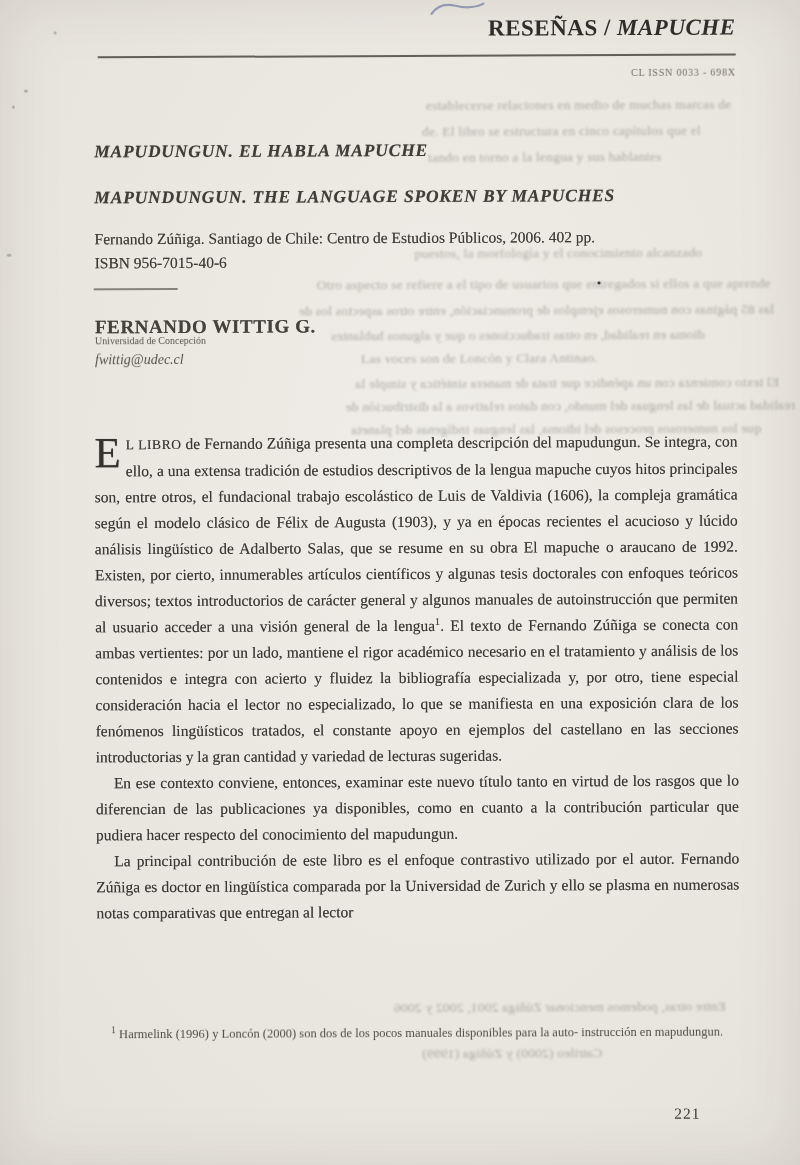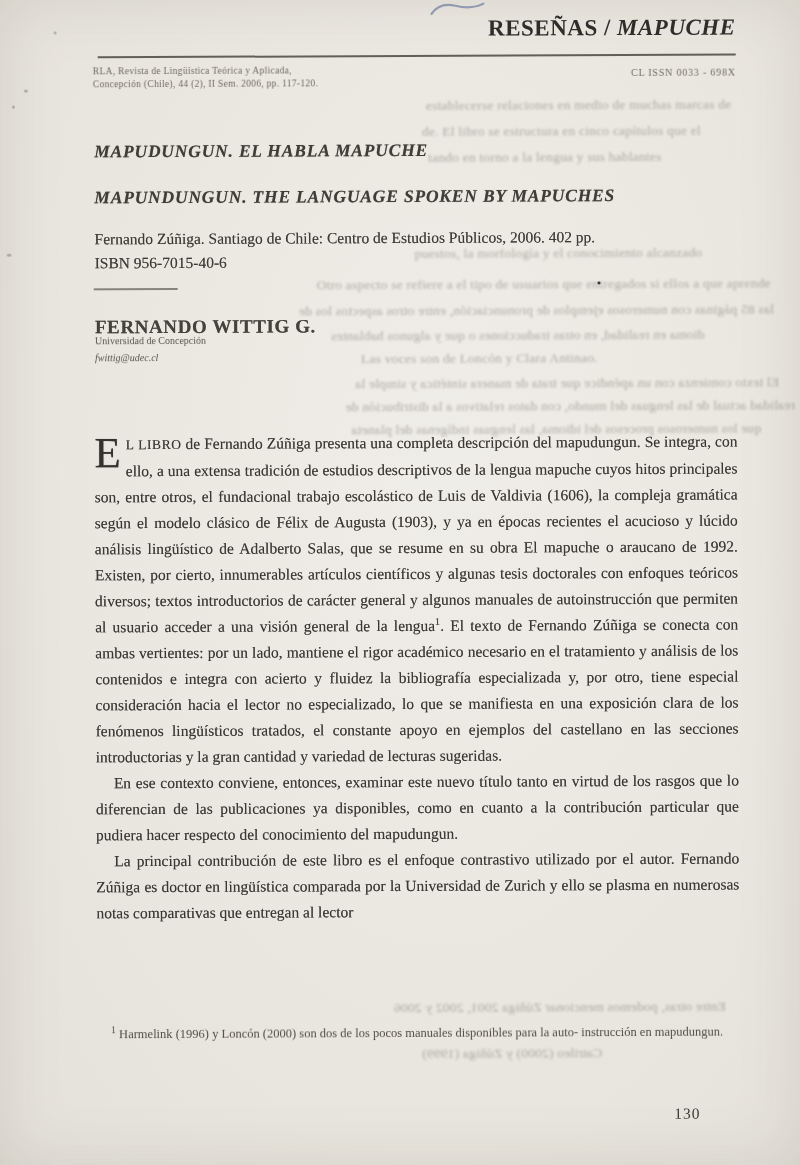--- a/index.html
+++ b/index.html
@@ -30,21 +30,21 @@
   .citation{position:absolute;left:96px;width:648px;font-size:15.5px;color:#3e3b35;
     text-shadow:0 0 0.6px rgba(62,59,53,.6);line-height:24px;}
   .cit1{top:226px;}
   .cit2{top:250px;}
   .small-rule{position:absolute;top:287px;left:95px;width:84px;height:2px;background:#5c5952;opacity:.7;filter:blur(0.3px);}
   .sep-bullet{position:absolute;top:276px;left:598px;font-size:13px;color:#3b3833;}
   
   .reviewer-name{position:absolute;top:315px;left:96px;font-size:19px;font-weight:bold;
     letter-spacing:0.6px;color:#45423c;text-shadow:0 0 0.5px rgba(69,66,60,.6);}
   .reviewer-affil{position:absolute;top:334px;left:96px;font-size:10px;color:#56534b;filter:blur(0.25px);}
-  .reviewer-email{position:absolute;top:351px;left:96px;font-size:10px;font-style:italic;color:#56534b;filter:blur(0.3px);}
+  .reviewer-email{position:absolute;top:351px;left:96px;font-size:14px;font-style:italic;color:#56534b;filter:blur(0.3px);}
   
   .body-text{position:absolute;top:430px;left:95px;width:643px;font-size:15.5px;line-height:26px;
     text-align:justify;color:#3b3833;text-shadow:0 0 0.6px rgba(59,56,51,.62);}
   .body-text p{margin:0;}
   .body-text p.indent{text-indent:18px;}
   .dropcap{float:left;font-size:43px;line-height:40px;padding:2px 5px 0 0;color:#34322d;
     font-weight:normal;text-shadow:0 0 0.8px rgba(52,50,45,.7);}
   .sc{font-size:13.5px;letter-spacing:0.6px;}
   .it{}
   sup{font-size:10px;line-height:0;}
@@ -90,24 +90,20 @@
     <span class="speck" style="top:104px;left:14px;width:3px;height:3px;"></span>
     <span class="speck" style="top:252px;left:8px;width:5px;height:3px;"></span>
     <span class="speck" style="top:30px;left:56px;width:3px;height:3px;"></span>
 
     <div class="review-header">
       <span>RESEÑAS /</span>
       <span class="it">MAPUCHE</span>
     </div>
     <div class="header-rule"></div>
 
-    <div class="journal-block">
-      <div>RLA, Revista de Lingüística Teórica y Aplicada,</div>
-      <div>Concepción (Chile), 44 (2), II Sem. 2006, pp. 117-120.</div>
-    </div>
     <div class="issn">CL ISSN 0033 - 698X</div>
 
     <div class="book-title bt-es">MAPUDUNGUN. EL HABLA MAPUCHE</div>
     <div class="book-title bt-en">MAPUNDUNGUN. THE LANGUAGE SPOKEN BY MAPUCHES</div>
     <div class="citation cit1">Fernando Zúñiga. Santiago de Chile: Centro de Estudios Públicos, 2006. 402 pp.</div>
     <div class="citation cit2">ISBN 956-7015-40-6</div>
 
     <div class="small-rule"></div>
     <div class="sep-bullet">•</div>
 
@@ -116,16 +112,16 @@
     <div class="reviewer-email">fwittig@udec.cl</div>
 
     <div class="body-text">
       <p><span class="dropcap">E</span><span class="sc">L LIBRO</span><span> de Fernando Zúñiga presenta una completa descripción del mapudungun. Se integra, con ello, a una extensa tradición de estudios descriptivos de la lengua mapuche cuyos hitos principales son, entre otros, el fundacional trabajo escolástico de Luis de Valdivia (1606), la compleja gramática según el modelo clásico de Félix de Augusta (1903), y ya en épocas recientes el acucioso y lúcido análisis lingüístico de Adalberto Salas, que se resume en su obra </span><span class="it">El mapuche o araucano</span><span> de 1992. Existen, por cierto, innumerables artículos científicos y algunas tesis doctorales con enfoques teóricos diversos; textos introductorios de carácter general y algunos manuales de autoinstrucción que permiten al usuario acceder a una visión general de la lengua</span><sup>1</sup><span>. El texto de Fernando Zúñiga se conecta con ambas vertientes: por un lado, mantiene el rigor académico necesario en el tratamiento y análisis de los contenidos e integra con acierto y fluidez la bibliografía especializada y, por otro, tiene especial consideración hacia el lector no especializado, lo que se manifiesta en una exposición clara de los fenómenos lingüísticos tratados, el constante apoyo en ejemplos del castellano en las secciones introductorias y la gran cantidad y variedad de lecturas sugeridas.</span></p>
       <p class="indent">En ese contexto conviene, entonces, examinar este nuevo título tanto en virtud de los rasgos que lo diferencian de las publicaciones ya disponibles, como en cuanto a la contribución particular que pudiera hacer respecto del conocimiento del mapudungun.</p>
       <p class="indent">La principal contribución de este libro es el enfoque contrastivo utilizado por el autor. Fernando Zúñiga es doctor en lingüística comparada por la Universidad de Zurich y ello se plasma en numerosas notas comparativas que entregan al lector</p>
     </div>
 
     <div class="footnote"><sup>1</sup><span> Harmelink (1996) y Loncón (2000) son dos de los pocos manuales disponibles para la auto- instrucción en mapudungun.</span></div>
 
-    <div class="page-number">130</div>
+    <div class="page-number">221</div>
 
   </div>
 </div>
 
 </body></html>

